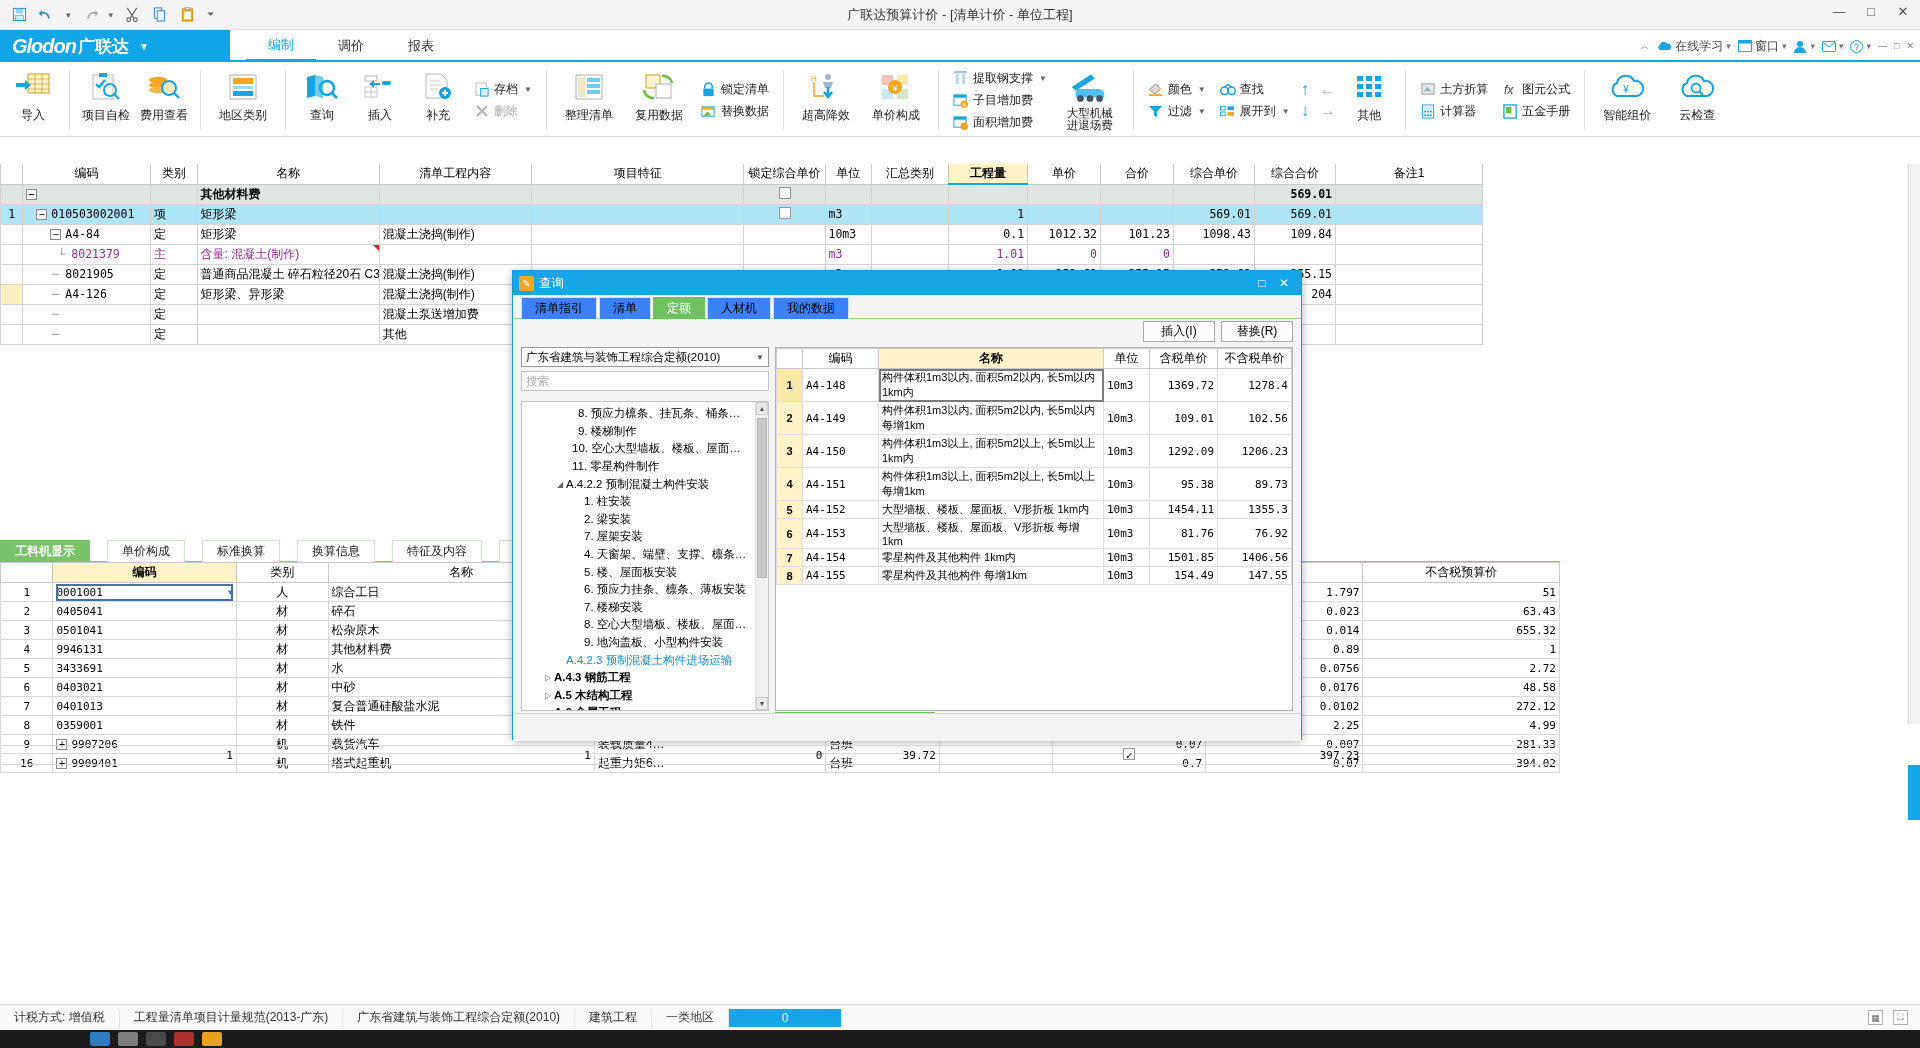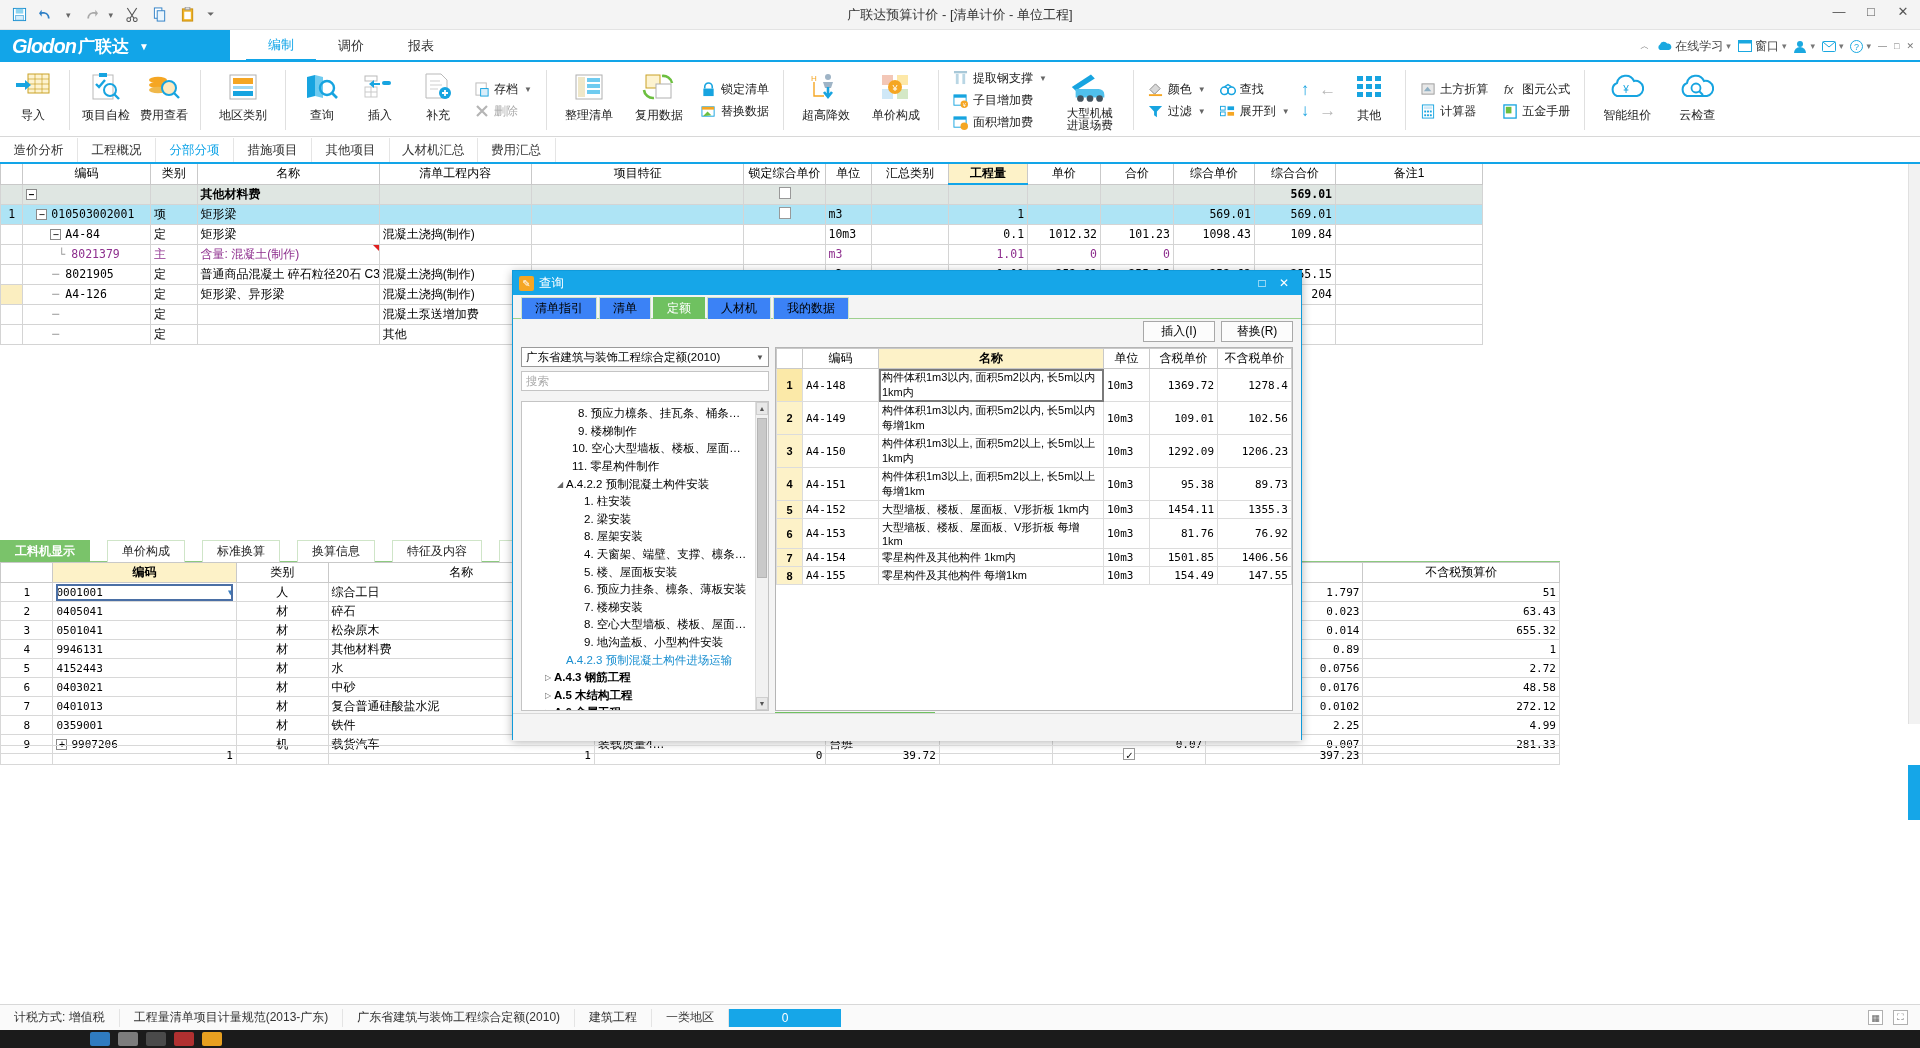--- a/index.html
+++ b/index.html
@@ -737,29 +737,20 @@
               <path d="M9 24 A7 7 0 0 1 9 11 A9 9 0 0 1 26 9 A6.5 6.5 0 0 1 29 24 Z" fill="none" stroke="#17a4e0" stroke-width="2"></path>
               <circle cx="18" cy="16" r="4.5" fill="none" stroke="#17a4e0" stroke-width="1.8"></circle>
               <path d="M21 19l4 4" stroke="#17a4e0" stroke-width="2"></path>
             </svg>
         </span>
         <span class="lbl">云检查</span>
       </div>
     </div>
   </div>
 
-  <div class="doctabs">
-    <div class="dtab">造价分析</div>
-    <div class="dtab">工程概况</div>
-    <div class="dtab active">分部分项</div>
-    <div class="dtab">措施项目</div>
-    <div class="dtab">其他项目</div>
-    <div class="dtab">人材机汇总</div>
-    <div class="dtab">费用汇总</div>
-  </div>
 
   <div class="grid">
     <table class="g">
       <colgroup>
         <col style="width:22px">
           <col style="width:126px">
           <col style="width:46px">
           <col style="width:180px">
         <col style="width:150px">
           <col style="width:210px">
@@ -1030,21 +1021,21 @@
           <td class="cn">其他材料费</td>
           <td></td>
           <td class="cn">元</td>
           <td></td>
           <td style="text-align:right">8.9</td>
           <td style="text-align:right">0.89</td>
           <td style="text-align:right">1</td>
         </tr>
         <tr>
           <td style="text-align:center">5</td>
-          <td>4152443</td>
+          <td>3433691</td>
           <td class="cn" style="text-align:center">材</td>
           <td class="cn">水</td>
           <td></td>
           <td>m3</td>
           <td></td>
           <td style="text-align:right">0.756</td>
           <td style="text-align:right">0.0756</td>
           <td style="text-align:right">2.72</td>
         </tr>
         <tr>
@@ -1088,20 +1079,32 @@
           <td><span class="expander">+</span><span>9907206</span></td>
           <td class="cn" style="text-align:center">机</td>
           <td class="cn">载货汽车</td>
           <td class="cn">装载质量4…</td>
           <td class="cn">台班</td>
           <td></td>
           <td style="text-align:right">0.07</td>
           <td style="text-align:right">0.007</td>
           <td style="text-align:right">281.33</td>
         </tr>
+        <tr>
+          <td style="text-align:center">16</td>
+          <td><span class="expander">+</span><span>9909401</span></td>
+          <td class="cn" style="text-align:center">机</td>
+          <td class="cn">塔式起重机</td>
+          <td class="cn">起重力矩6…</td>
+          <td class="cn">台班</td>
+          <td></td>
+          <td style="text-align:right">0.7</td>
+          <td style="text-align:right">0.07</td>
+          <td style="text-align:right">394.02</td>
+        </tr>
       </tbody>
     </table>
   </div>
 
   <div class="dialog">
     <div class="dlg-title">
       <span class="dicon">✎</span>
       <span>查询</span>
       <span class="spacer"></span>
       <span class="wb">□</span>
@@ -1154,21 +1157,21 @@
             <div class="tnode">
                 <span style="width:58px;display:inline-block"></span>
                 <span>1. 柱安装</span>
               </div>
             <div class="tnode">
                 <span style="width:58px;display:inline-block"></span>
                 <span>2. 梁安装</span>
               </div>
             <div class="tnode">
                 <span style="width:58px;display:inline-block"></span>
-                <span>8. 屋架安装</span>
+                <span>7. 屋架安装</span>
               </div>
             <div class="tnode">
                 <span style="width:58px;display:inline-block"></span>
                 <span>4. 天窗架、端壁、支撑、檩条…</span>
               </div>
             <div class="tnode">
                 <span style="width:58px;display:inline-block"></span>
                 <span>5. 楼、屋面板安装</span>
               </div>
             <div class="tnode">

